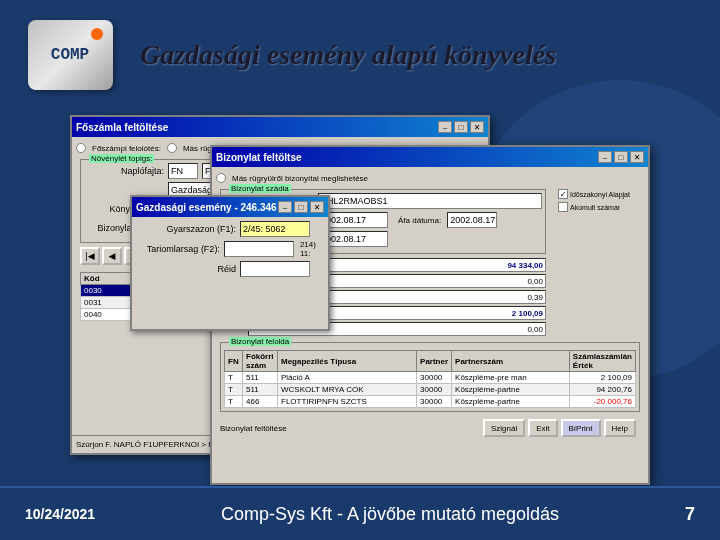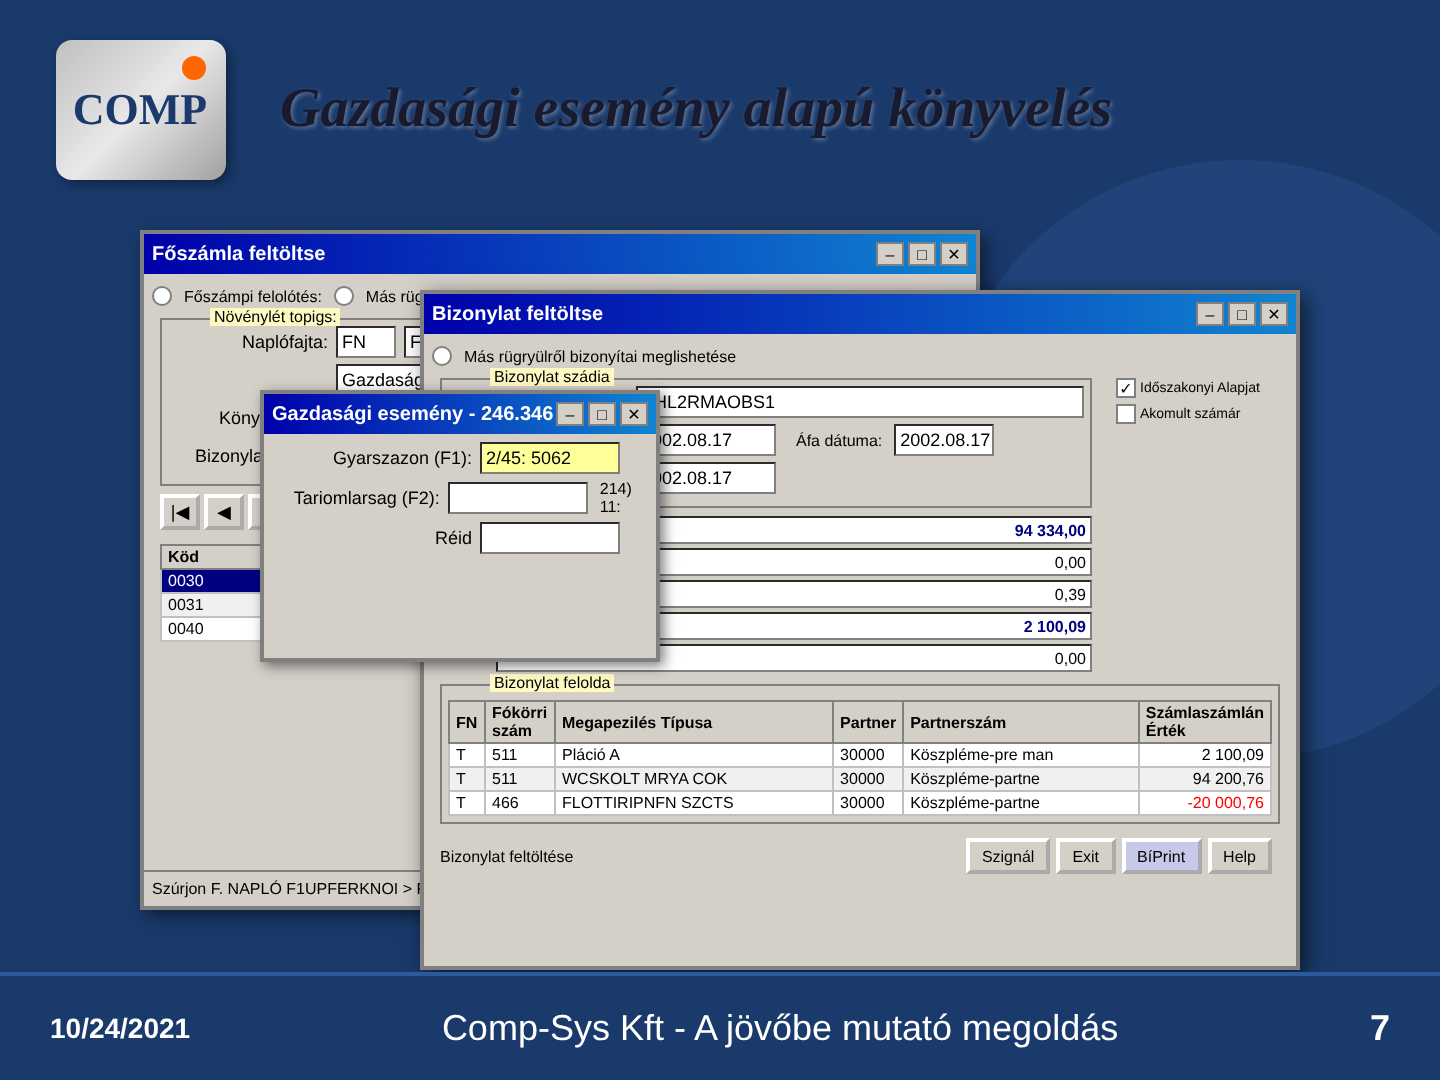--- a/index.html
+++ b/index.html
@@ -63,24 +63,24 @@
       background: linear-gradient(135deg, #c0c0c0 0%, #e8e8e8 50%, #a0a0a0 100%);
       border-radius: 8px;
       display: flex;
       align-items: center;
       justify-content: center;
       position: relative;
       box-shadow: 2px 2px 6px rgba(0,0,0,0.4);
     }
 
     .logo-text {
-      font-size: 22px;
+      font-size: 16px;
       font-weight: bold;
       color: #1a3a6b;
-      font-family: Liberation Serif, serif;
+      font-family: Liberation Mono, monospace;
     }
 
     .logo-dot {
       position: absolute;
       top: 8px;
       right: 10px;
       width: 12px;
       height: 12px;
       background: #ff6600;
       border-radius: 50%;
@@ -231,22 +231,22 @@
     .section-box {
       border: 1px solid #808080;
       margin: 4px;
       padding: 3px;
       position: relative;
     }
 
     .section-box-title {
       position: absolute;
       top: -6px;
-      left: 24px;
-      background: #fef9c3;
+      left: 8px;
+      background: #86efac;
       font-size: 8px;
       padding: 0 2px;
     }
 
     .radio-row {
       display: flex;
       align-items: center;
       gap: 6px;
       font-size: 8px;
       margin: 2px 0;
@@ -411,21 +411,21 @@
     </div>
   </div>
   <h1 class="page-title">Gazdasági esemény alapú könyvelés</h1>
 </div>
 
 <div class="main-content">
   <div class="windows-area">
 
     <div class="window-back">
       <div class="window-titlebar">
-        <span class="window-title-text">Főszámla feltöltse</span>
+        <span class="window-title-text">Főszámla feltöltése</span>
         <div class="window-controls">
           <div class="win-btn">–</div>
           <div class="win-btn">□</div>
           <div class="win-btn">✕</div>
         </div>
       </div>
       <div class="window-content">
 
         <div class="radio-row">
           <span class="mini-radio"></span>

